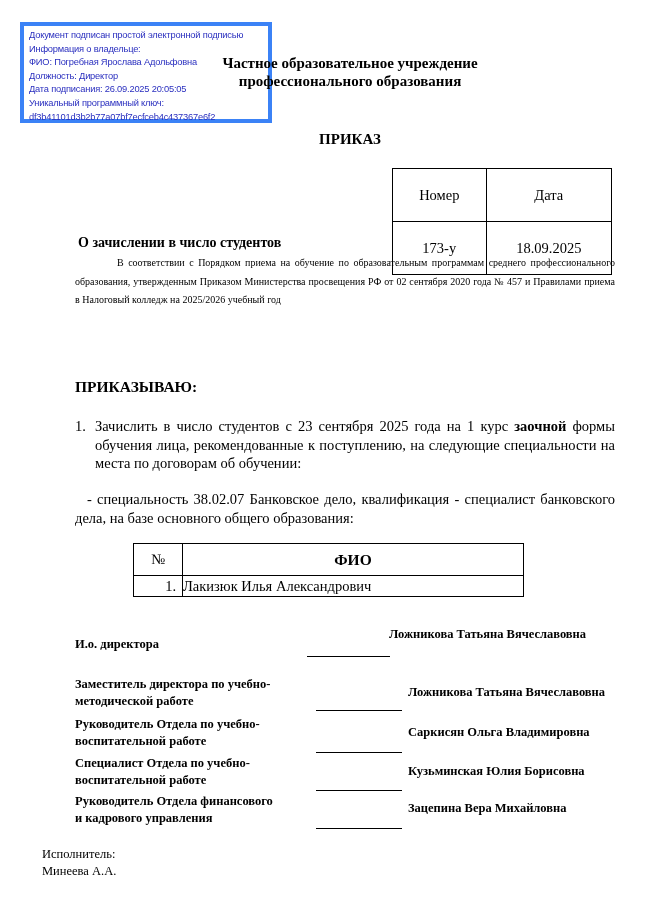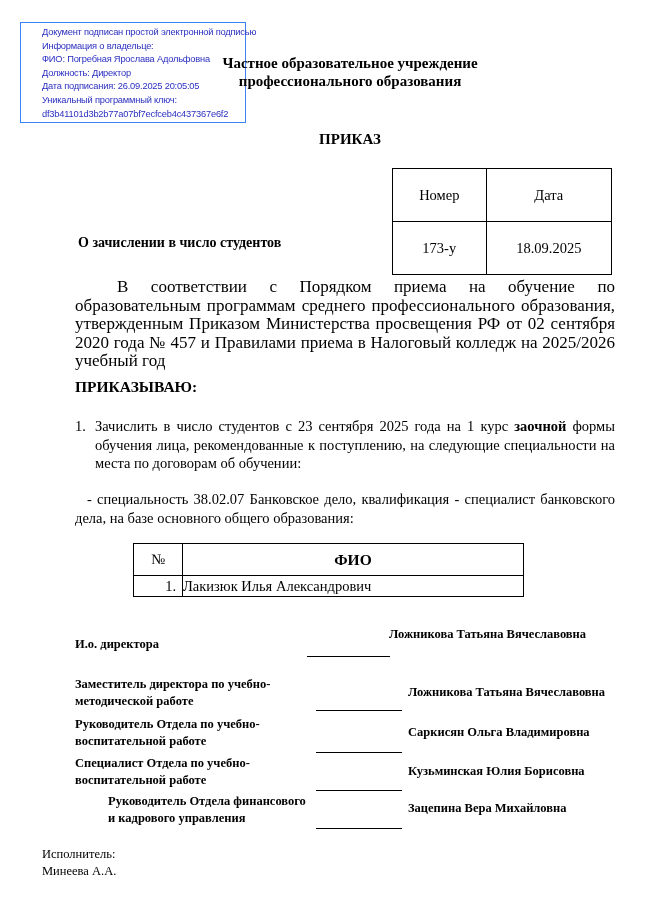--- a/index.html
+++ b/index.html
@@ -3,23 +3,23 @@
   <meta charset="utf-8">
   <style>
     html, body { margin: 0; padding: 0; background: #ffffff; }
     body {
       width: 659px; height: 915px; position: relative; overflow: hidden;
       font-family: "Liberation Serif", "DejaVu Serif", serif;
       color: #000;
     }
     .abs { position: absolute; }
     .stamp {
-      left: 20px; top: 22px; width: 226px; height: 101px;
-      border: 1px solid #3b82f6; box-sizing: border-box;
-      padding: 3px 0 0 21px;
+      left: 20px; top: 22px; width: 252px; height: 101px;
+      border: 4px solid #3b82f6; box-sizing: border-box;
+      padding: 3px 0 0 5px;
       font-family: "Liberation Sans", "DejaVu Sans", sans-serif;
       font-size: 9.3px; line-height: 13.6px; color: #2a2fbf;
       letter-spacing: -0.2px; white-space: nowrap;
     }
     .stamp div { white-space: nowrap; }
     .org {
       left: 200px; top: 54px; width: 300px; text-align: center;
       font-weight: bold; font-size: 15px; line-height: 18px; font-family: Liberation Serif, serif;
     }
     .prikaz-title {
@@ -28,22 +28,22 @@
     }
     table.numtab {
       position: absolute; left: 392px; top: 168px; width: 220px;
       border-collapse: collapse; font-size: 14.5px;
     }
     table.numtab td { border: 1px solid #000; text-align: center; padding: 16px; height: 20px; line-height: 20px; }
     .subject {
       left: 78px; top: 235px; font-weight: bold; font-size: 14px;
     }
     .para {
-      left: 75px; top: 278px; width: 540px;
-      font-size: 17px; line-height: 18.6px; text-align: justify;
+      left: 75px; top: 254px; width: 540px;
+      font-size: 10px; line-height: 18.6px; text-align: justify;
       text-indent: 42px;
     }
     .prikazyvayu {
       left: 75px; top: 378px; font-weight: bold; font-size: 15.5px;
     }
     .item1 {
       left: 75px; top: 417px; width: 540px; font-size: 14.5px; line-height: 18.6px;
       display: flex;
     }
     .item1 .num { width: 20px; flex: 0 0 20px; }
@@ -146,21 +146,21 @@
 <div class="abs sig-name" style="left:408px; top:725px;">Саркисян Ольга Владимировна</div>
 <div class="abs sig-line" style="left:316px; top:752px; width:86px;"></div>
 
 <div class="abs sig-role" style="left:75px; top:755px;">
   <div>Специалист Отдела по учебно-</div>
   <div>воспитательной работе</div>
 </div>
 <div class="abs sig-name" style="left:408px; top:764px;">Кузьминская Юлия Борисовна</div>
 <div class="abs sig-line" style="left:316px; top:790px; width:86px;"></div>
 
-<div class="abs sig-role" style="left:75px; top:793px;margin-left:33px;">
+<div class="abs sig-role" style="left:75px; top:793px;">
   <div>Руководитель Отдела финансового</div>
   <div>и кадрового управления</div>
 </div>
 <div class="abs sig-name" style="left:408px; top:801px;">Зацепина Вера Михайловна</div>
 <div class="abs sig-line" style="left:316px; top:828px; width:86px;"></div>
 
 <div class="abs executor">
   <div>Исполнитель:</div>
   <div>Минеева А.А.</div>
 </div>

